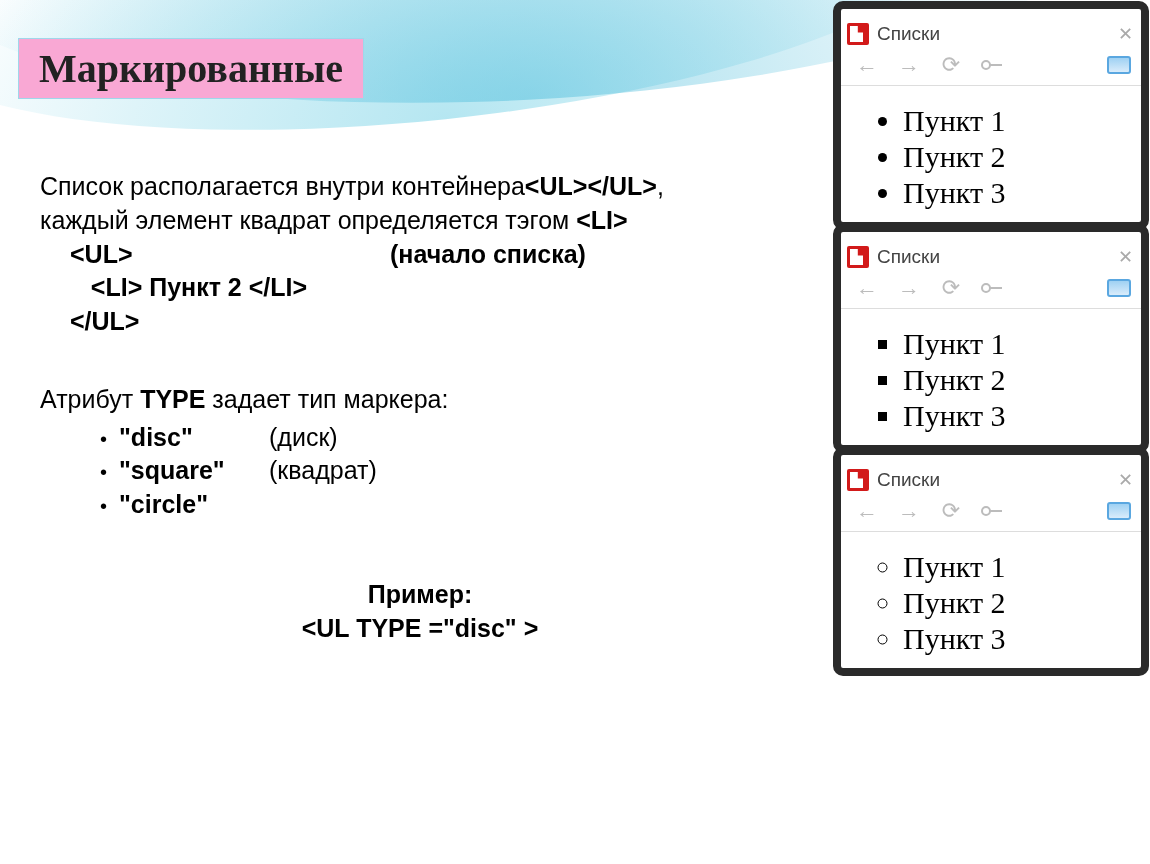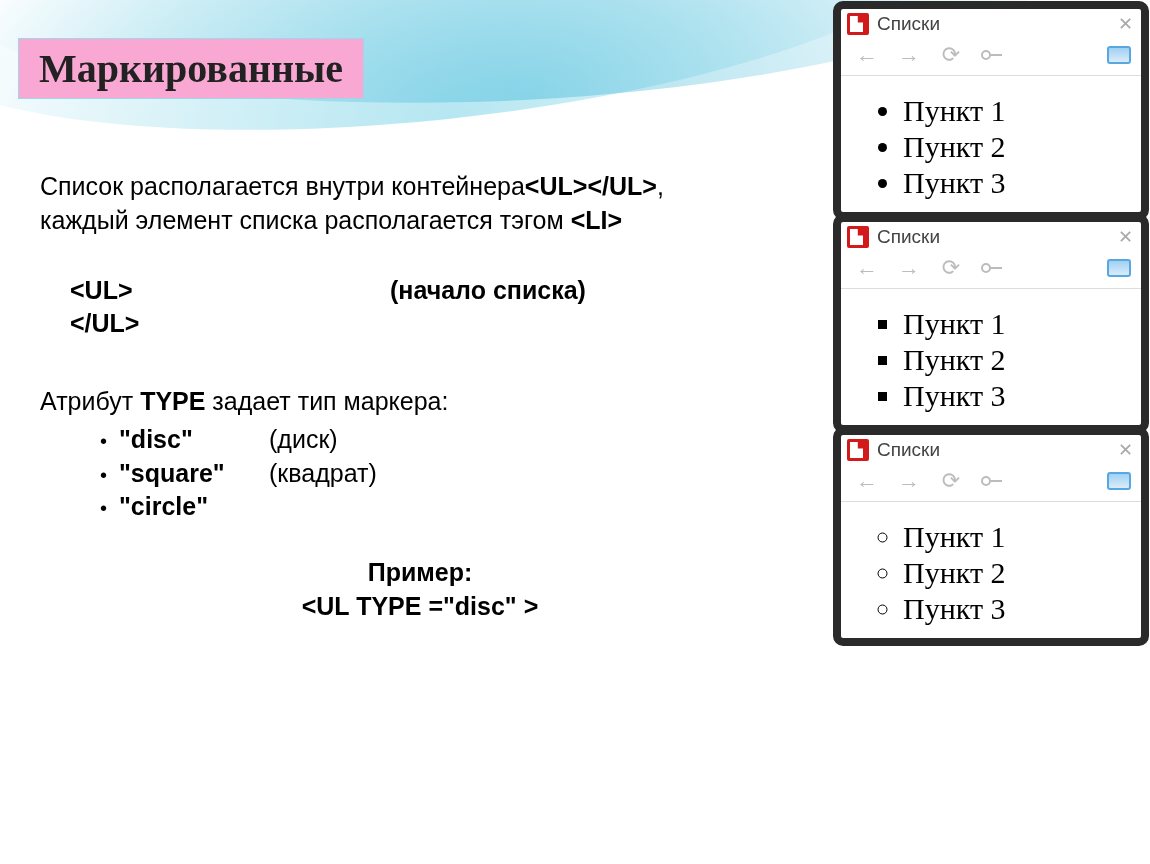--- a/index.html
+++ b/index.html
@@ -41,27 +41,27 @@
     color: #222;
   }
   .content {
     position: absolute;
     top: 170px; left: 40px;
     width: 760px;
     font-size: 25px;
     color: #000;
     line-height: 1.35;
   }
-  .content .intro { margin-bottom: 36px; }
+  .content .intro { }
   .content .intro b { font-weight: bold; }
   .code-block { margin-left: 30px; margin-bottom: 44px; }
   .code-row { display: flex; }
   .code-col1 { width: 320px; font-weight: bold; white-space: pre; }
   .code-col2 { font-weight: bold; text-align: center; }
-  .attr-block { margin-bottom: 32px; }
+  .attr-block { margin-bottom: 56px; }
   .attr-block .attr-head { }
   .attr-block .attr-head b { font-weight: bold; }
   .attr-list { margin: 4px 0 0 60px; padding: 0; list-style: none; }
   .attr-list li { display:flex; align-items:baseline; }
   .attr-list li::before { content: "•"; margin-right: 12px; font-size: 20px; }
   .attr-list li .v { font-weight: bold; display:inline-block; width: 150px; }
   .example { font-weight: bold; text-align: center; }
   .example div { font-weight: bold; }
 
   
@@ -80,20 +80,21 @@
     margin-top: -6px;
     padding-bottom: 6px;
   }
   .browser:first-child { margin-top: 0; }
   .br-title {
     display: flex; align-items: flex-start;
     padding: 4px 8px 2px 6px;
     font-size: 19px;
     color: #444;
     position: relative;
+    margin-top: 10px;
   }
   .br-title .logo {
     width: 22px; height: 22px;
     background: #d21a1a;
     margin-right: 8px;
     border-radius: 2px;
     position: relative;
   }
   .br-title .logo::after {
     content:"";
@@ -142,27 +143,31 @@
 <body>
 
 <div class="swoosh1"></div>
 <div class="swoosh2"></div>
 
 <div class="title-box">Маркированные</div>
 
 <div class="content">
   <div class="intro">
     <span>Список располагается внутри контейнера</span><b>&lt;UL&gt;</b><b>&lt;/UL&gt;</b><span>,</span><br>
-    <span>каждый элемент списка располагается тэгом </span><b>&lt;LI&gt;</b>
+    <span>каждый элемент квадрат определяется тэгом </span><b>&lt;LI&gt;</b>
   </div>
 
   <div class="code-block">
     <div class="code-row">
       <div class="code-col1">&lt;UL&gt;</div>
       <div class="code-col2">(начало списка)</div>
+    </div>
+    <div class="code-row">
+      <div class="code-col1">   &lt;LI&gt; Пункт 2 &lt;/LI&gt;</div>
+      <div class="code-col2"></div>
     </div>
     <div class="code-row">
       <div class="code-col1">&lt;/UL&gt;</div>
     </div>
   </div>
 
   <div class="attr-block">
     <div class="attr-head">
       <span>Атрибут </span><b>TYPE</b><span> задает тип маркера:</span>
     </div>

